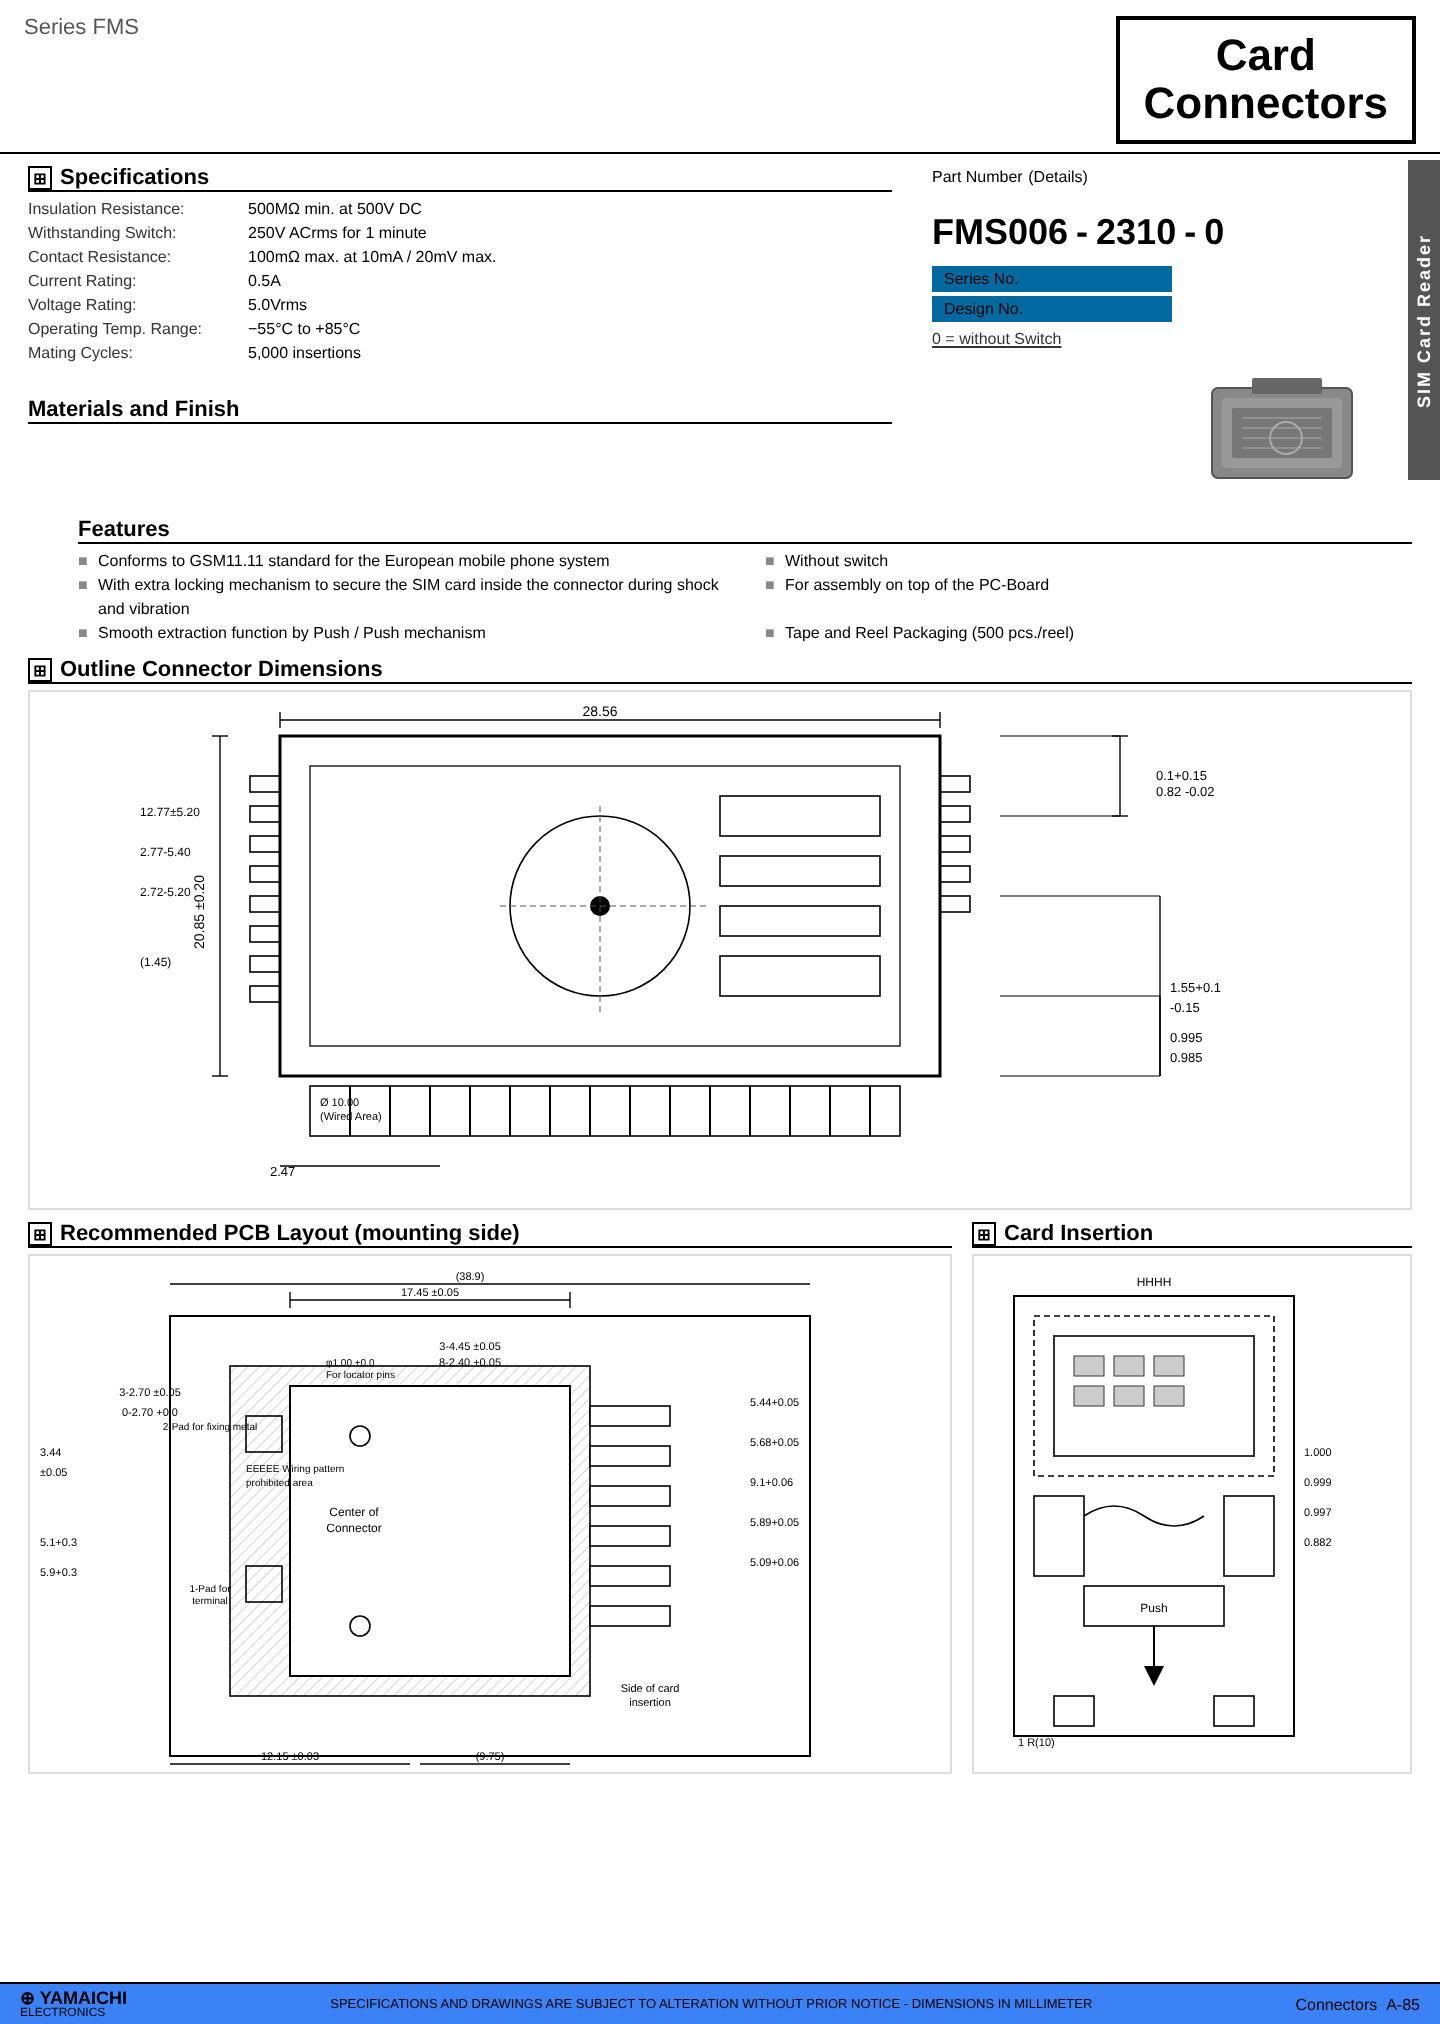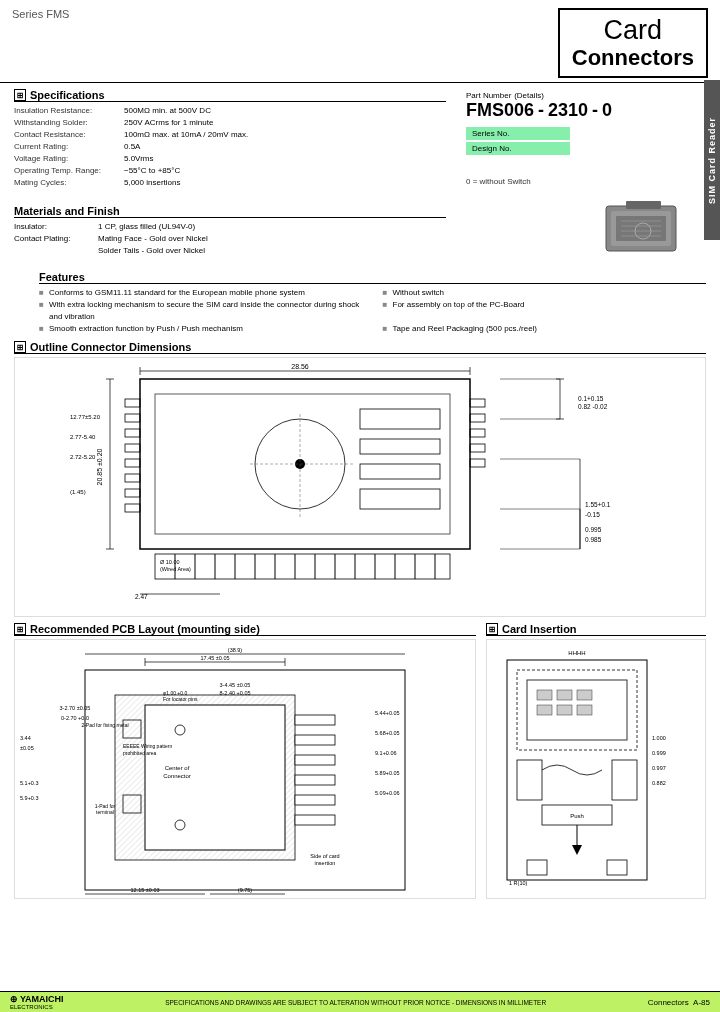--- a/index.html
+++ b/index.html
@@ -32,22 +32,22 @@
       font-weight: bold;
       color: #000;
     }
     .header-right {
       border: 2px solid #000;
       padding: 6px 12px;
       text-align: center;
       min-width: 130px;
     }
     .header-right .card-title {
-      font-size: 27px;
-      font-weight: normal;
+      font-size: 22px;
+      font-weight: bold;
       line-height: 1.1;
     }
     .header-right .conn-title {
       font-size: 22px;
       font-weight: bold;
       line-height: 1.1;
     }
 
     
     .side-label {
@@ -136,21 +136,21 @@
       min-width: 80px;
     }
 
     
     .part-number-section {
       margin-bottom: 6px;
     }
     .pn-title {
       font-size: 10px;
       font-weight: bold;
-      margin-bottom: 0;
+      margin-bottom: 12px;
     }
     .pn-title span {
       font-size: 8px;
       font-weight: normal;
     }
     .pn-main {
       display: flex;
       align-items: flex-end;
       gap: 4px;
       font-size: 18px;
@@ -161,28 +161,29 @@
       font-size: 18px;
     }
     .pn-boxes {
       display: flex;
       flex-direction: column;
       gap: 2px;
       font-size: 8px;
       margin-top: 4px;
     }
     .pn-box {
-      background: #86efac;
+      background: #0369a1;
       padding: 2px 6px;
-      width: 104px;
+      width: 120px;
     }
     .pn-note {
       font-size: 8px;
-      margin-top: 20px;
+      margin-top: 2px;
       color: #333;
+      text-decoration: underline;
     }
 
     
     .features-section {
       margin-bottom: 6px;
       margin-left: 25px;
     }
     .features-list {
       font-size: 8px;
       line-height: 1.5;
@@ -239,21 +240,21 @@
       position: absolute;
       bottom: 0;
       left: 0;
       right: 0;
       border-top: 1px solid #000;
       display: flex;
       align-items: center;
       justify-content: space-between;
       padding: 2px 10px;
       font-size: 7px;
-      background: #bef264;
+      background: #3b82f6;
     }
     .footer-logo {
       font-size: 9px;
       font-weight: bold;
     }
     .footer-text {
       font-size: 6.5px;
       text-align: center;
       flex: 1;
       margin: 0 10px;
@@ -290,21 +291,21 @@
       <div class="section-title">
         <span class="section-icon">⊞</span>
         <span>Specifications</span>
       </div>
       <div class="spec-table">
         <div class="spec-row">
             <span class="spec-label">Insulation Resistance:</span>
             <span class="spec-value">500MΩ min. at 500V DC</span>
           </div>
         <div class="spec-row">
-            <span class="spec-label">Withstanding Solder:</span>
+            <span class="spec-label">Withstanding Switch:</span>
             <span class="spec-value">250V ACrms for 1 minute</span>
           </div>
         <div class="spec-row">
             <span class="spec-label">Contact Resistance:</span>
             <span class="spec-value">100mΩ max. at 10mA / 20mV max.</span>
           </div>
         <div class="spec-row">
             <span class="spec-label">Current Rating:</span>
             <span class="spec-value">0.5A</span>
           </div>
@@ -319,34 +320,20 @@
         <div class="spec-row">
             <span class="spec-label">Mating Cycles:</span>
             <span class="spec-value">5,000 insertions</span>
           </div>
       </div>
 
       <div class="mat-section">
         <div class="section-title">
           <span>Materials and Finish</span>
         </div>
-        <div class="mat-table">
-          <div class="mat-row">
-              <span class="mat-label">Insulator:</span>
-              <span>1 CP, glass filled (UL94V-0)</span>
-            </div>
-          <div class="mat-row">
-              <span class="mat-label">Contact Plating:</span>
-              <span>Mating Face - Gold over Nickel</span>
-            </div>
-          <div class="mat-row">
-              <span class="mat-label"></span>
-              <span>Solder Tails - Gold over Nickel</span>
-            </div>
-        </div>
       </div>
     </div>
 
     <div class="specs-right">
       <div class="part-number-section">
         <div class="pn-title">
           <span>Part Number</span>
           <span>(Details)</span>
         </div>
         <div class="pn-main">

